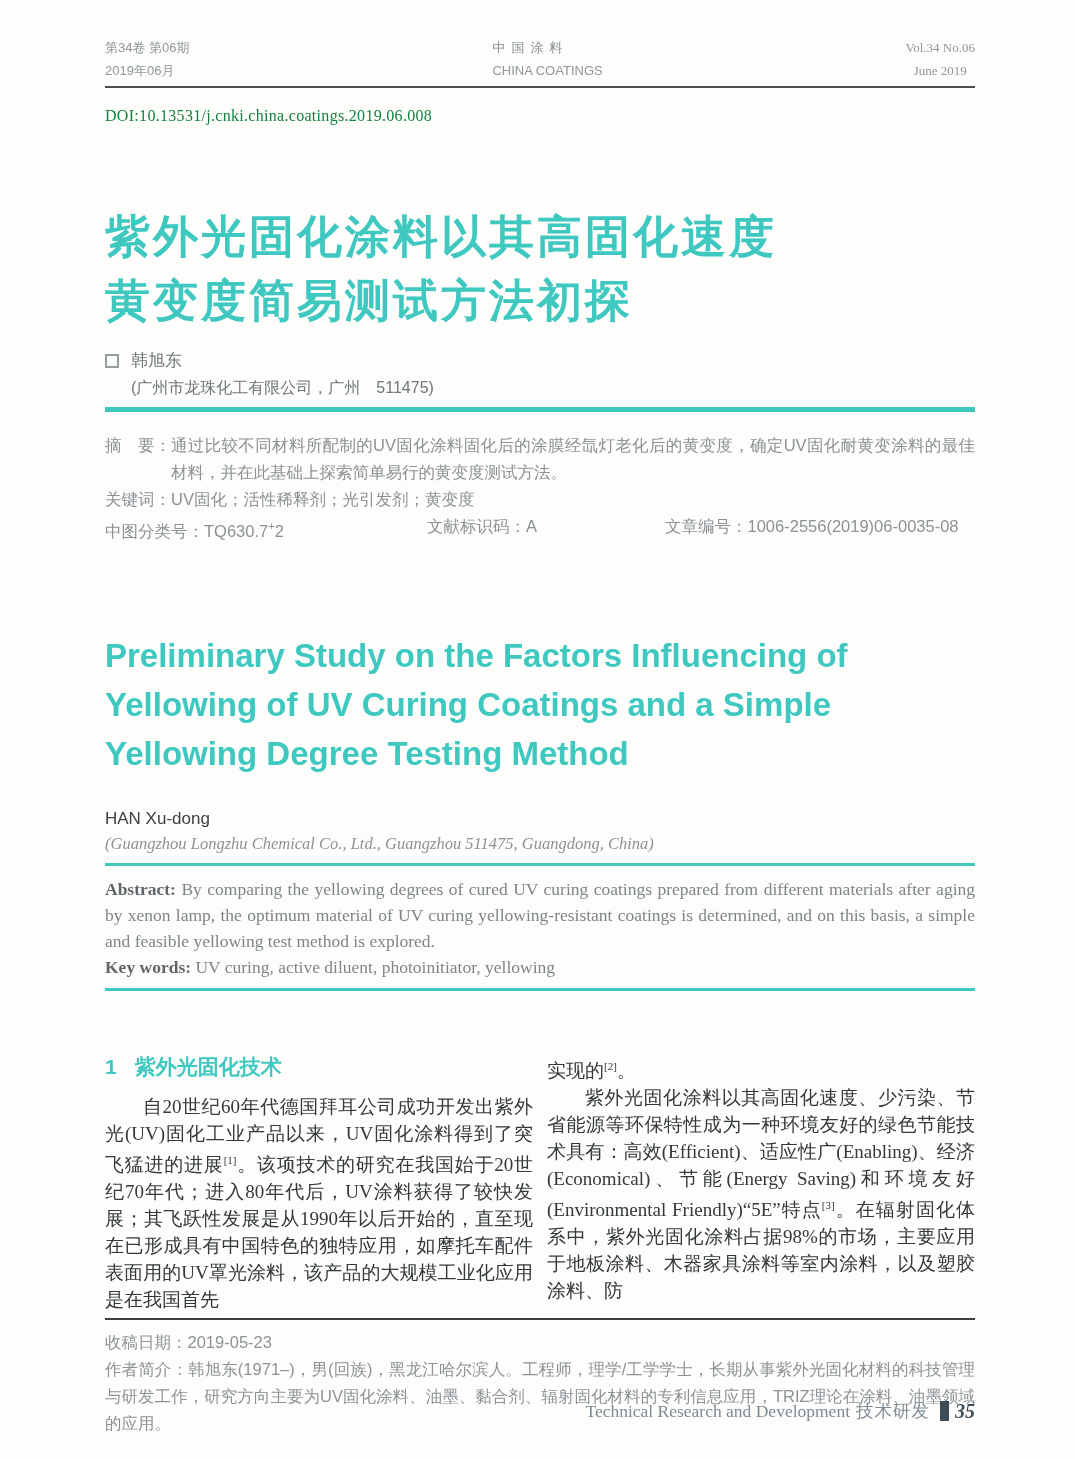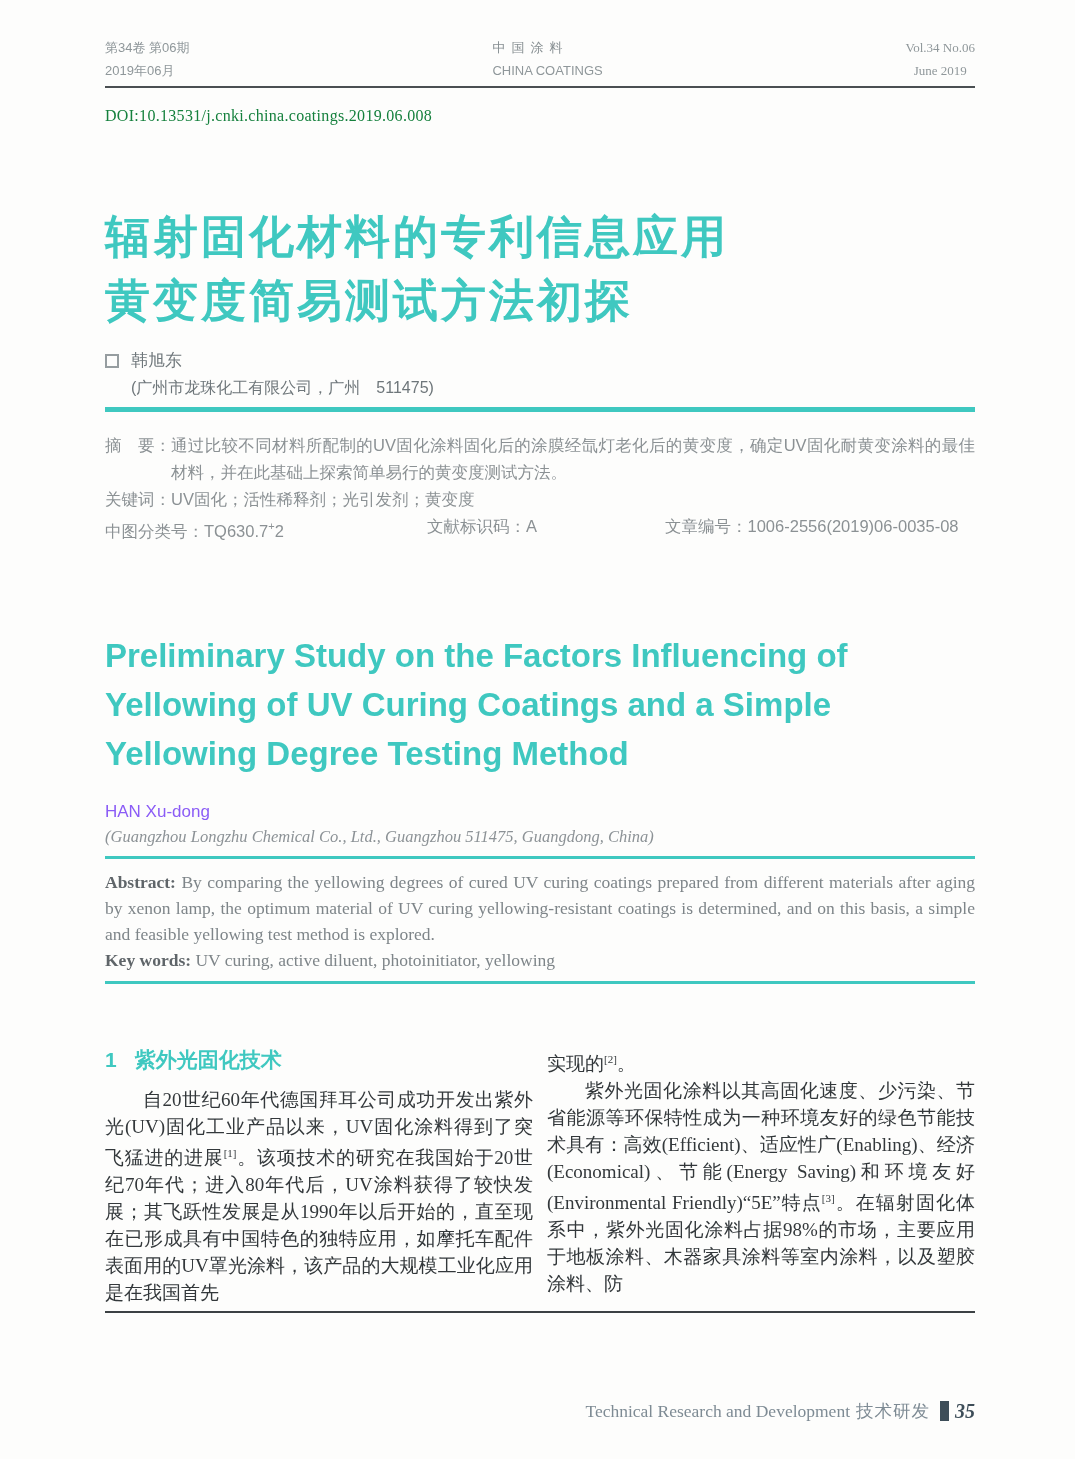--- a/index.html
+++ b/index.html
@@ -72,23 +72,23 @@
   
   .title-en {
     margin-top:86px;
     font-family:"Liberation Sans", sans-serif;
     font-weight:800;
     font-size:33px; line-height:49px;
     color:var(--accent);
     max-width:880px;
   }
   .author-en {
-    margin-top:24px;
-    font-family:"Liberation Sans", sans-serif;
-    font-size:17px; color:#8b5cf6;
+    margin-top:31px;
+    font-family:"Liberation Sans", sans-serif;
+    font-size:17px; color:#404040;
   }
   .affil-en {
     margin-top:5px;
     font-style:italic;
     font-size:16.5px; color:#8c9296;
   }
   .rule-med { height:3px; background:var(--accent); }
   .rule-after-affil { margin-top:9px; }
   .abs-en {
     margin-top:10px; margin-bottom:8px;
@@ -151,21 +151,21 @@
       </div>
       <div class="header-right">
         <div>Vol.34 No.06</div>
         <div>June 2019</div>
       </div>
     </div>
     <div class="header-rule"></div>
     <div class="doi-line">DOI:10.13531/j.cnki.china.coatings.2019.06.008</div>
 
     <div class="title-cn">
-      <div>辐射固化材料的专利信息应用</div>
+      <div>紫外光固化涂料以其高固化速度</div>
       <div>黄变度简易测试方法初探</div>
     </div>
 
     <div class="author-row">
       <span class="author-marker"></span>
       <span>韩旭东</span>
     </div>
     <div class="affil-cn">(广州市龙珠化工有限公司，广州　511475)</div>
     <div class="rule-thick"></div>
 
@@ -205,20 +205,24 @@
         </div>
         <p class="body-p indent"><span>自20世纪60年代德国拜耳公司成功开发出紫外光(UV)固化工业产品以来，UV固化涂料得到了突飞猛进的进展</span><sup>[1]</sup><span>。该项技术的研究在我国始于20世纪70年代；进入80年代后，UV涂料获得了较快发展；其飞跃性发展是从1990年以后开始的，直至现在已形成具有中国特色的独特应用，如摩托车配件表面用的UV罩光涂料，该产品的大规模工业化应用是在我国首先</span></p>
       </div>
       <div class="col">
         <p class="body-p"><span>实现的</span><sup>[2]</sup><span>。</span></p>
         <p class="body-p indent"><span>紫外光固化涂料以其高固化速度、少污染、节省能源等环保特性成为一种环境友好的绿色节能技术具有：高效(Efficient)、适应性广(Enabling)、经济(Economical)、节能(Energy Saving)和环境友好(Environmental Friendly)“5E”特点</span><sup>[3]</sup><span>。在辐射固化体系中，紫外光固化涂料占据98%的市场，主要应用于地板涂料、木器家具涂料等室内涂料，以及塑胶涂料、防</span></p>
       </div>
     </div>
 
     <div class="foot-divider"></div>
+    <div class="footnote">
+      <div><span>收稿日期：</span><span>2019-05-23</span></div>
+      <p><span>作者简介：</span><span>韩旭东(1971–)，男(回族)，黑龙江哈尔滨人。工程师，理学/工学学士，长期从事紫外光固化材料的科技管理与研发工作，研究方向主要为UV固化涂料、油墨、黏合剂、辐射固化材料的专利信息应用，TRIZ理论在涂料、油墨领域的应用。</span></p>
+    </div>
   </div>
 
   <div class="page-footer">
     <span>Technical Research and Development</span>
     <span class="cn">技术研发</span>
     <span class="footer-bar"></span>
     <span class="page-num">35</span>
   </div>
 </div>
 

